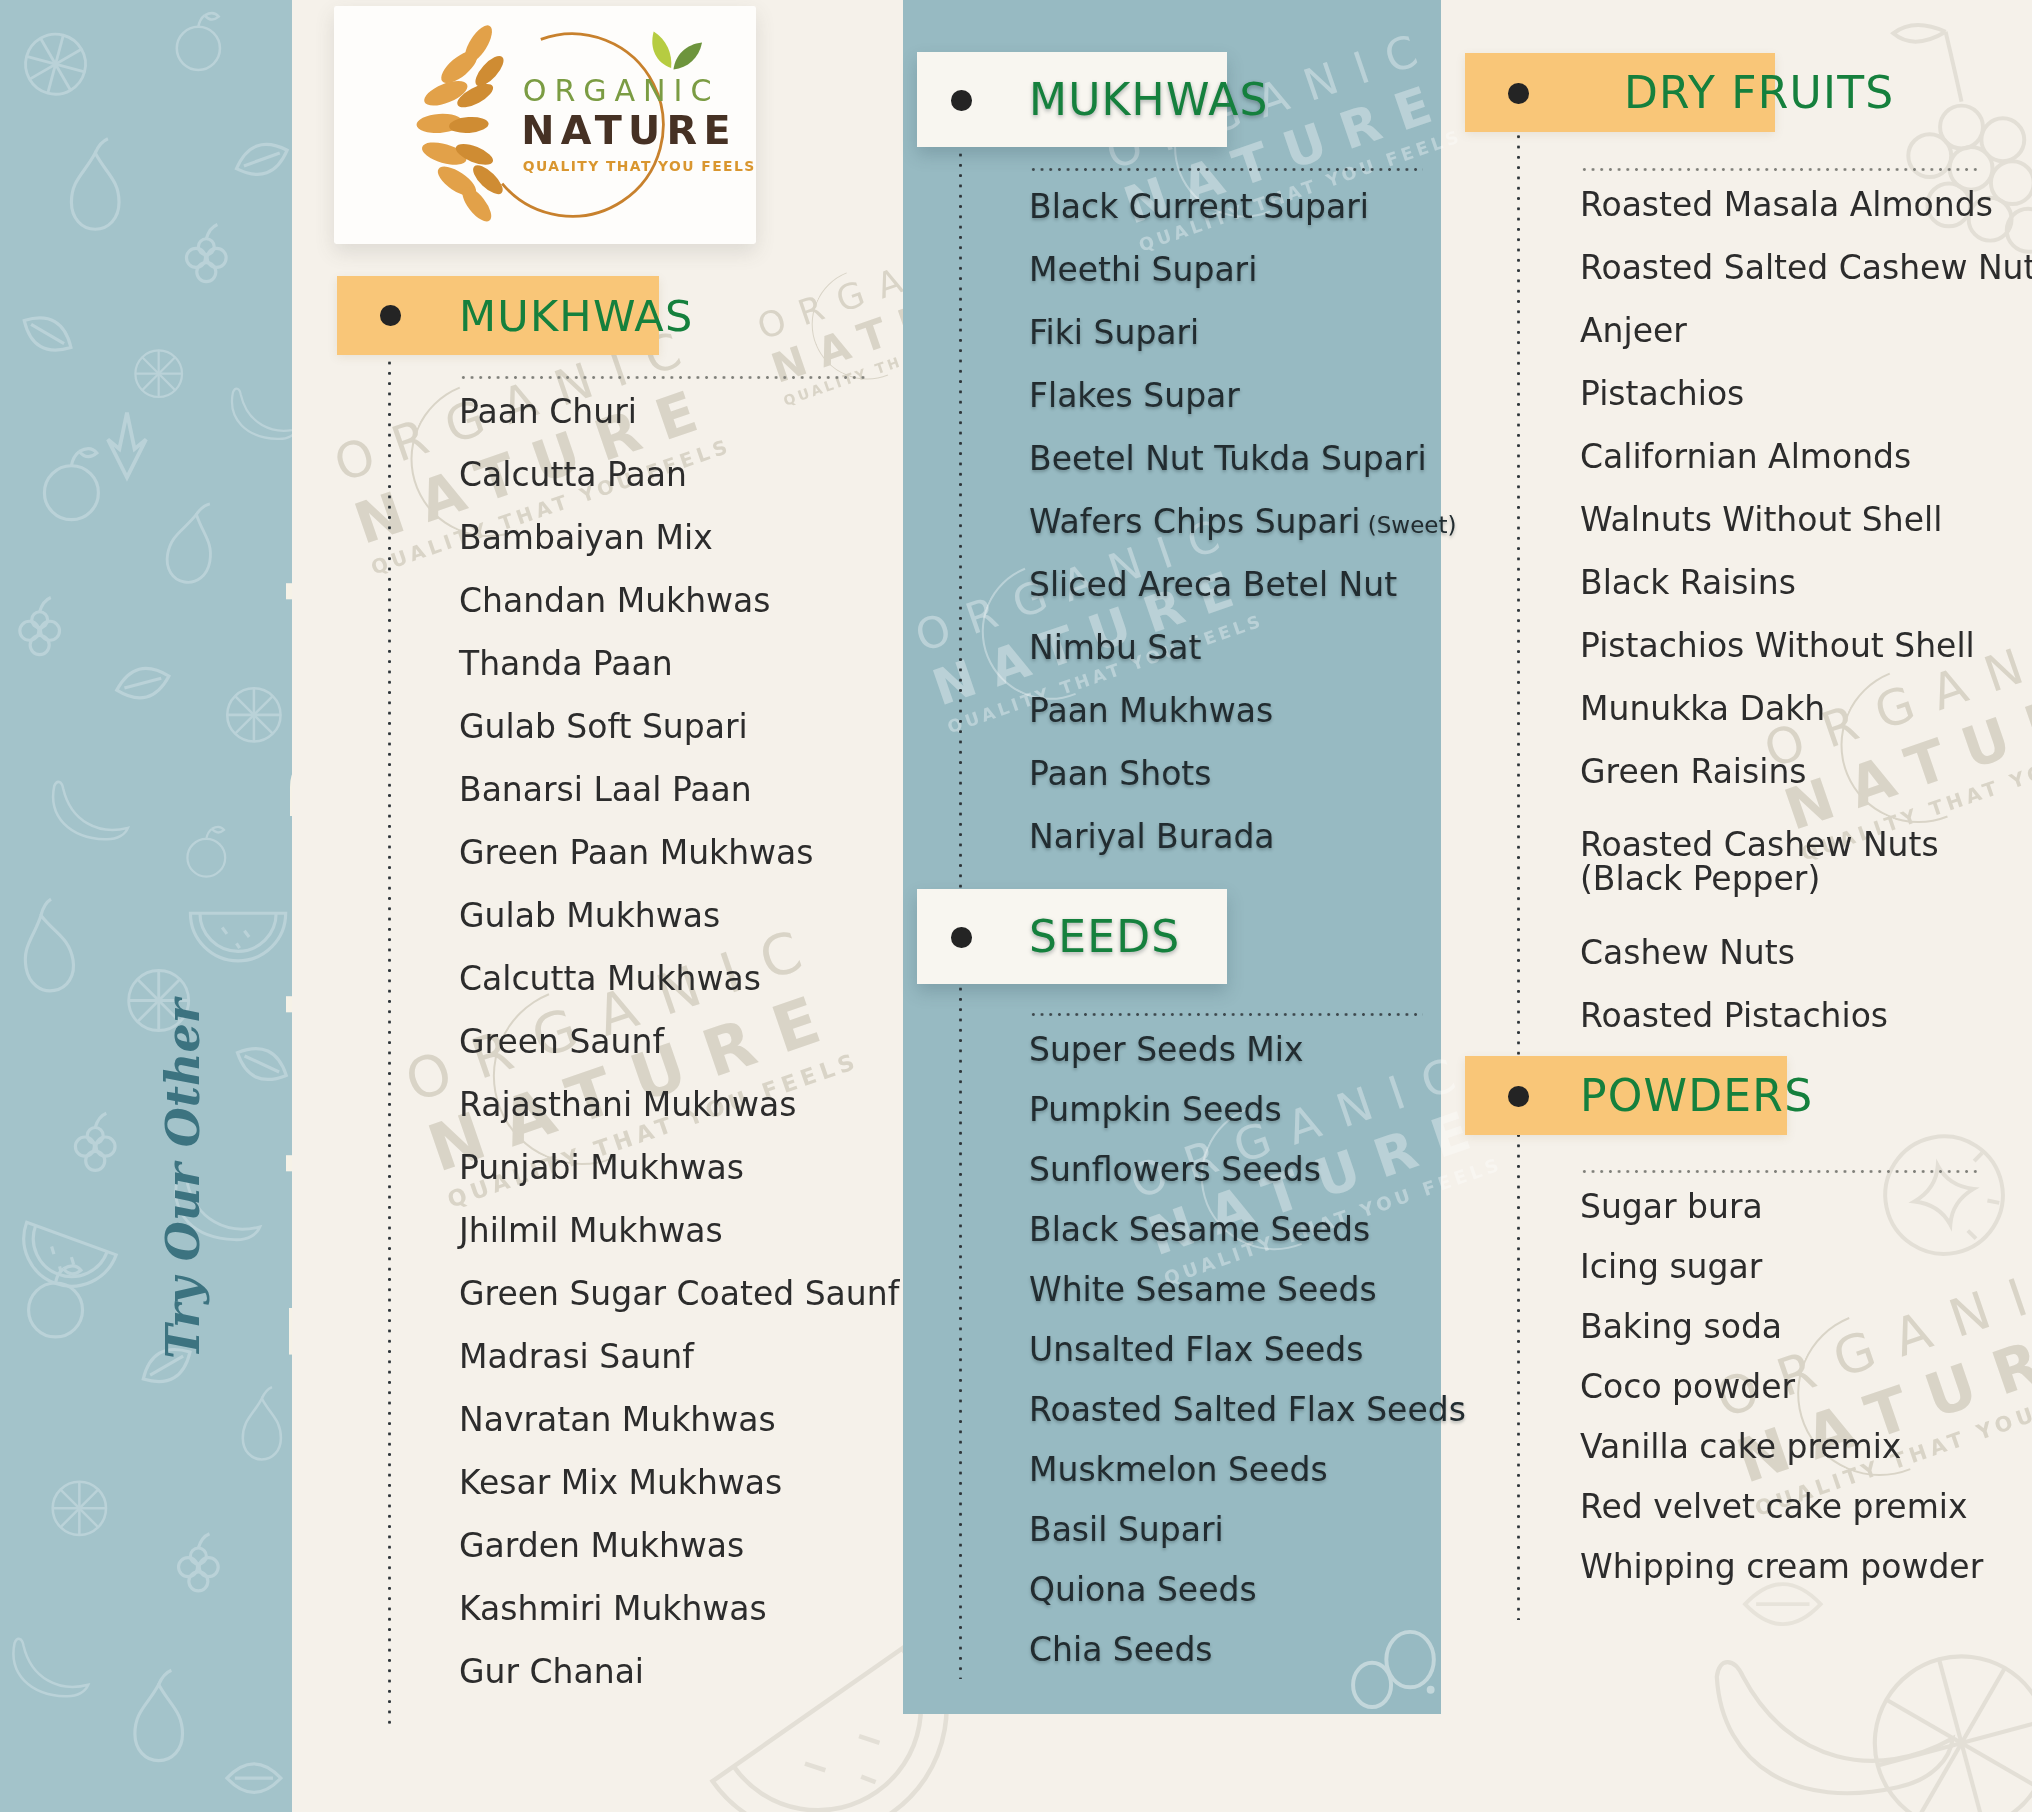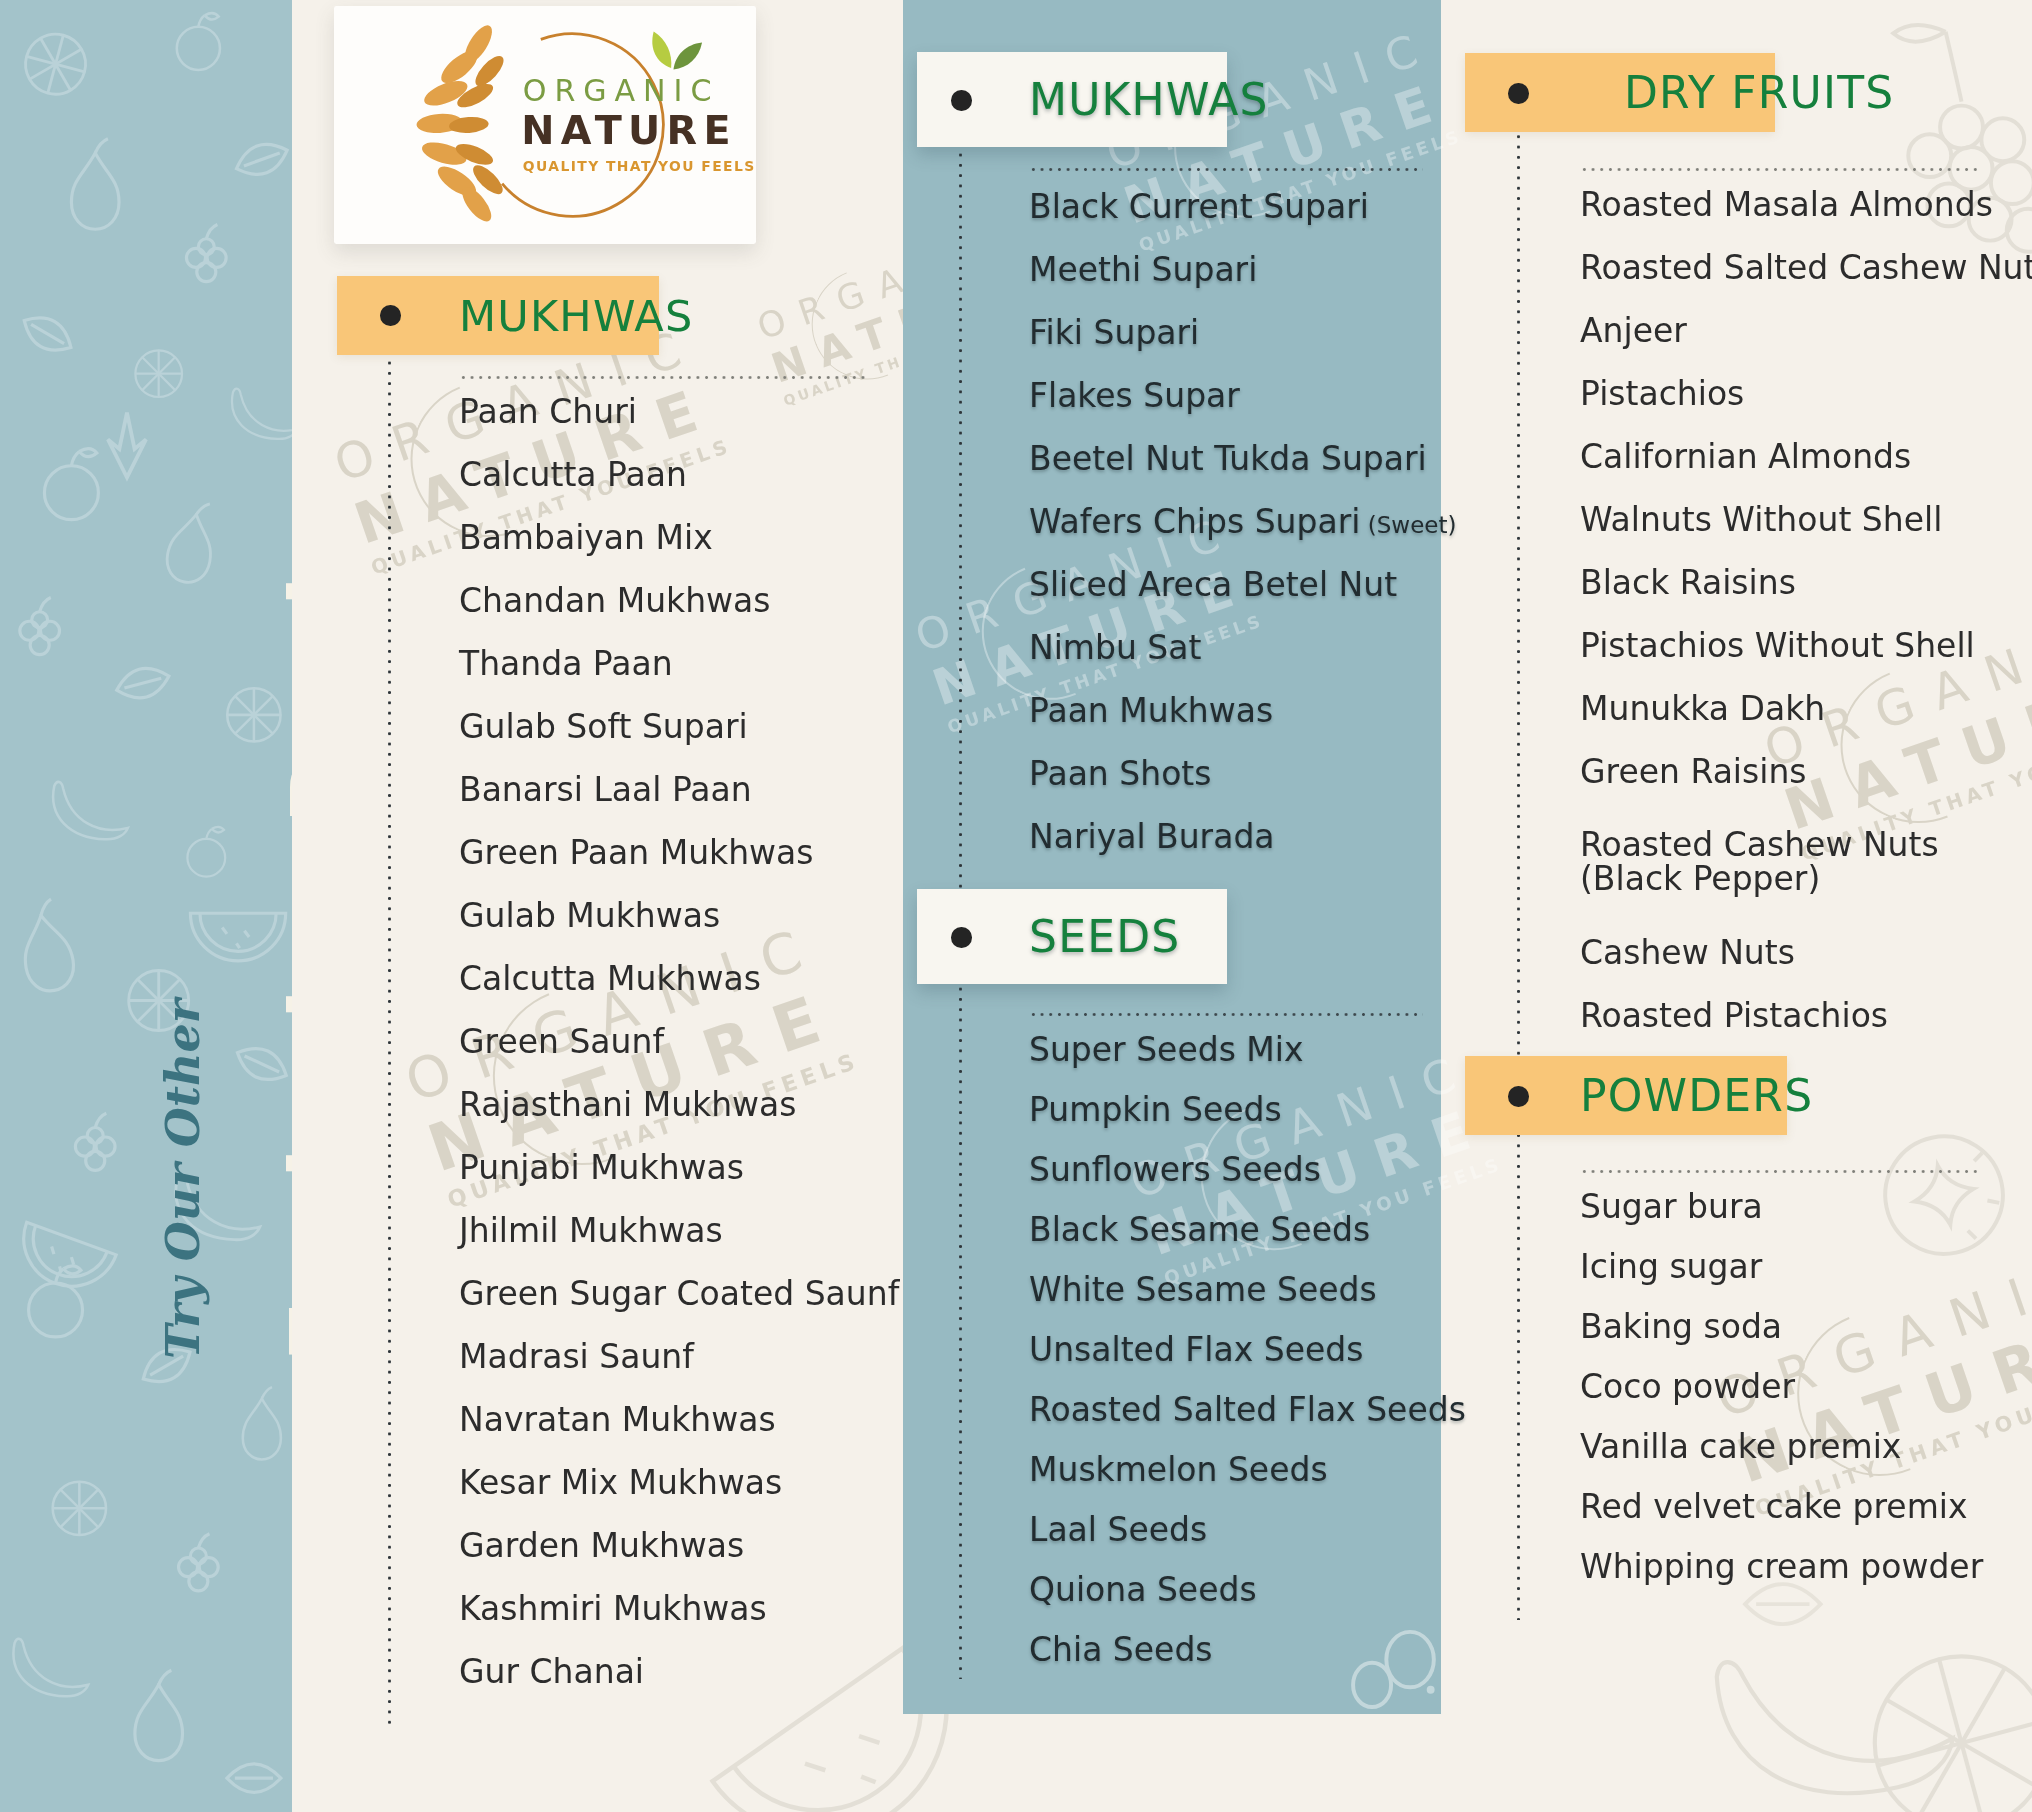--- a/index.html
+++ b/index.html
@@ -407,21 +407,21 @@
       <div class="item">
         <span class="main">Unsalted Flax Seeds</span>
       </div>
       <div class="item">
         <span class="main">Roasted Salted Flax Seeds</span>
       </div>
       <div class="item">
         <span class="main">Muskmelon Seeds</span>
       </div>
       <div class="item">
-        <span class="main">Laal Seeds</span>
+        <span class="main">Basil Supari</span>
       </div>
       <div class="item">
         <span class="main">Quiona Seeds</span>
       </div>
       <div class="item">
         <span class="main">Chia Seeds</span>
       </div>
     </div>
 
   <div class="dot-v" style="left:1517px;top:111px;height:1509px;"></div>

